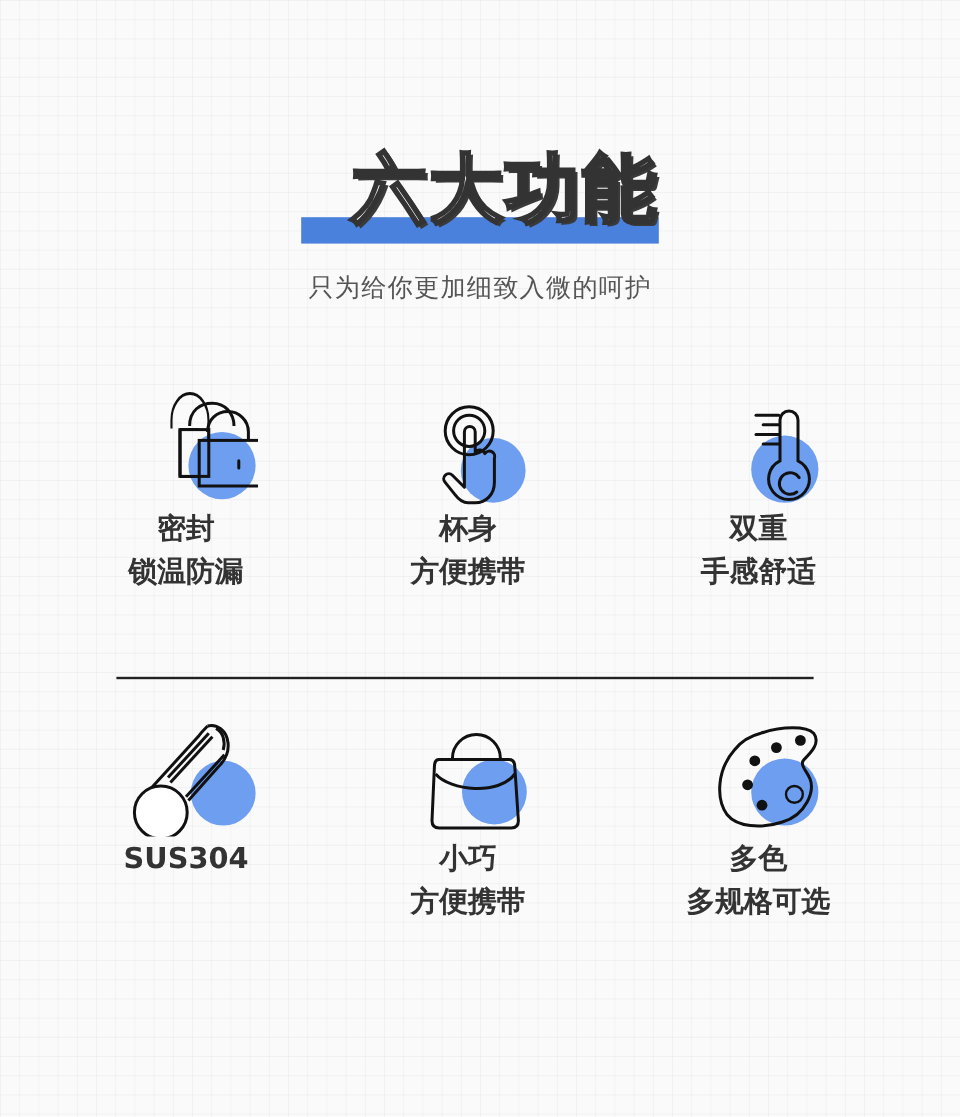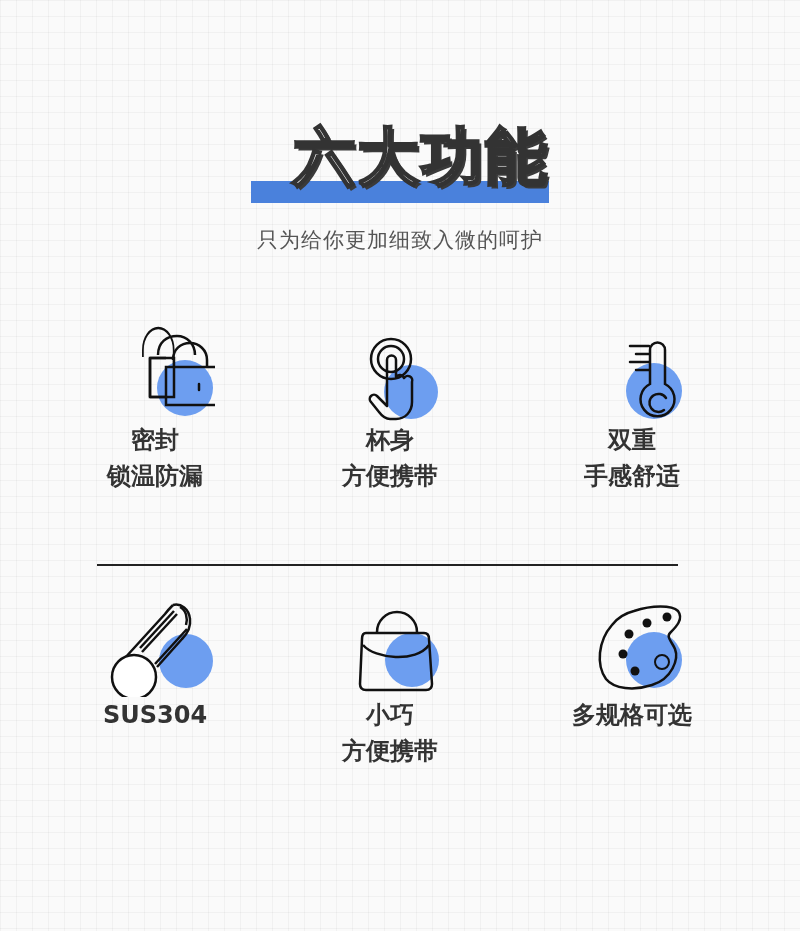--- a/index.html
+++ b/index.html
@@ -187,14 +187,15 @@
       <circle cx="82" cy="63" r="28" fill="#6d9ef0"></circle>
       <path d="M62,14 C80,8 100,8 106,14 C112,22 104,30 98,36 C94,40 100,45 103,52 C107,62 100,82 80,88 C62,94 42,92 34,82 C24,68 26,44 40,28 C46,20 54,16 62,14 Z" fill="none" stroke="#111" stroke-width="2.5" stroke-linejoin="round"></path>
       <circle cx="95" cy="20" r="4.5" fill="#111"></circle>
       <circle cx="75" cy="26" r="4.5" fill="#111"></circle>
       <circle cx="57" cy="37" r="4.5" fill="#111"></circle>
       <circle cx="51" cy="57" r="4.5" fill="#111"></circle>
       <circle cx="63" cy="74" r="4.5" fill="#111"></circle>
       <circle cx="90" cy="65" r="7" fill="none" stroke="#111" stroke-width="2"></circle>
     </svg>
   </div>
+  <span class="line1">多色</span>
   <span class="line2">多规格可选</span>
 </div>
 
 </body></html>

